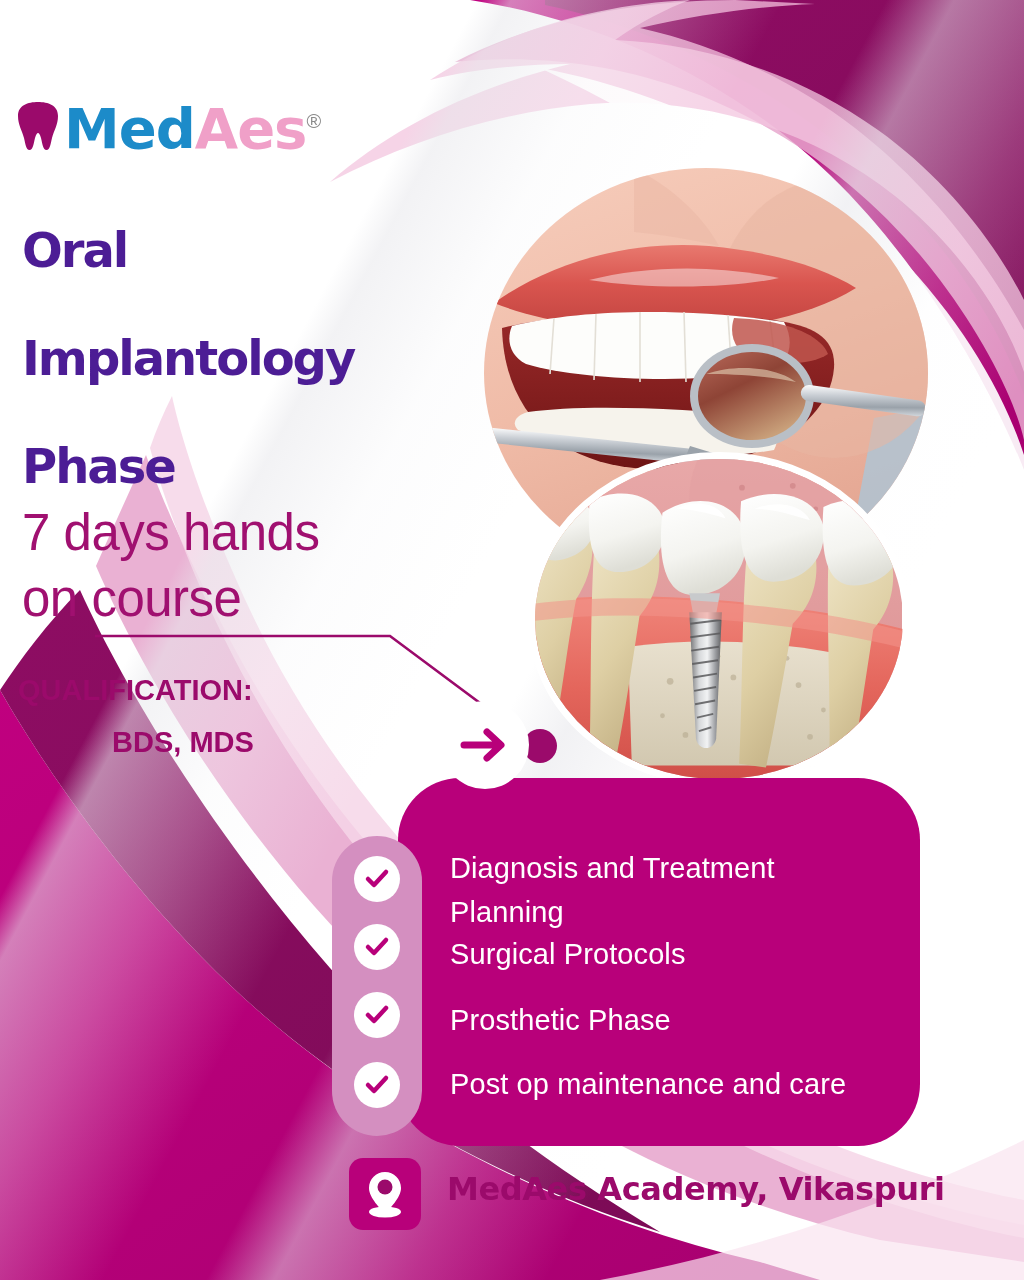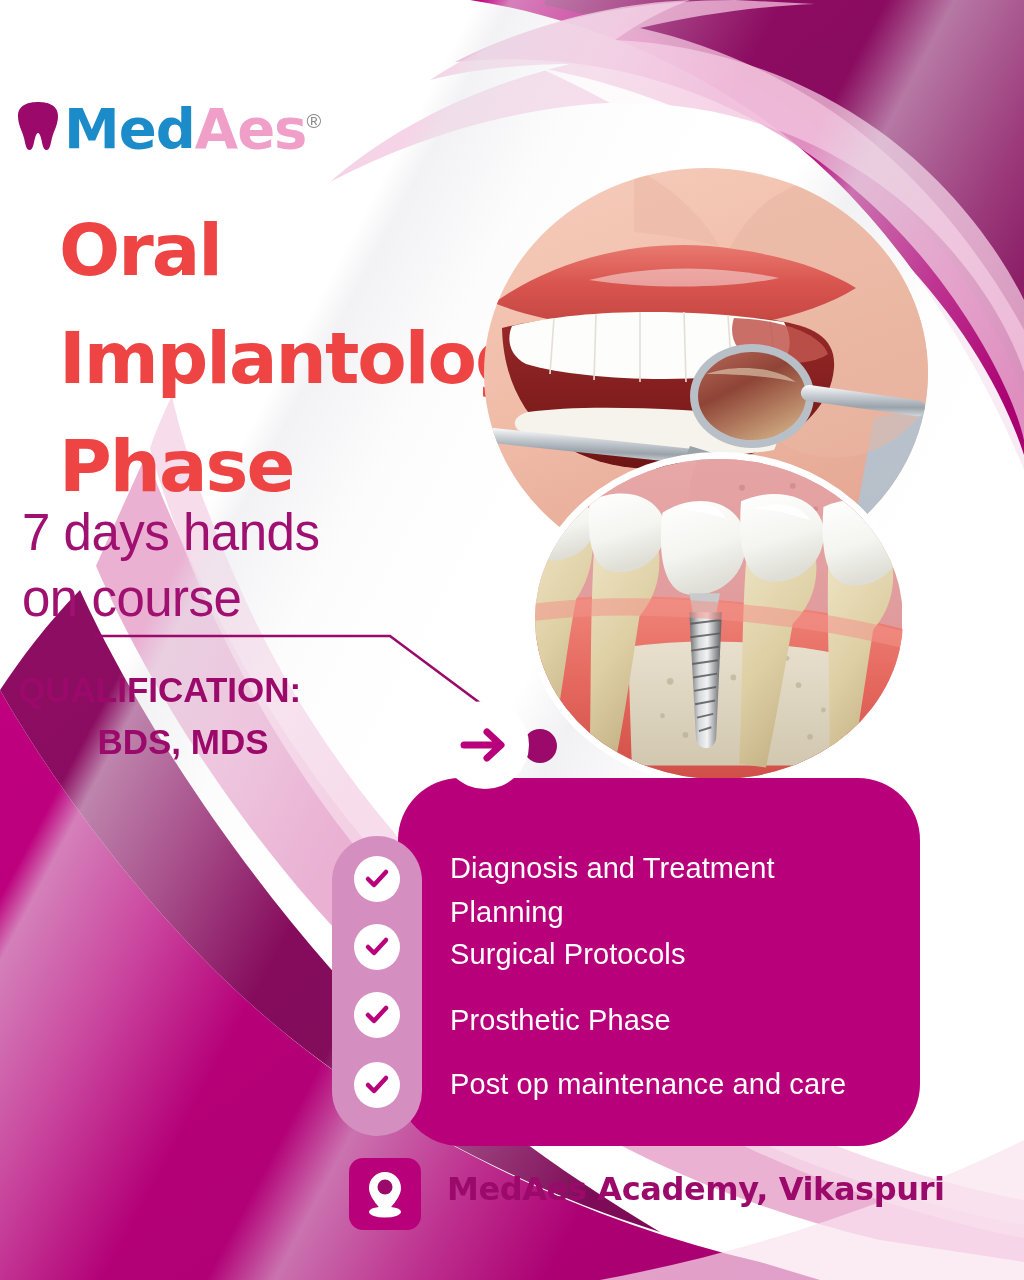--- a/index.html
+++ b/index.html
@@ -64,27 +64,26 @@
     font-weight: normal;
     vertical-align: super;
     font-family: "Liberation Sans", sans-serif;
   }
 
   
   .title {
     position: absolute;
     left: 22px; top: 196px;
     width: 520px;
-    color: #ef4444;
+    color: #4c1d95;
     font-family: "DejaVu Sans", sans-serif;
     font-weight: bold;
-    font-size: 72px;
+    font-size: 48px;
     line-height: 108px;
     letter-spacing: -2px;
-    margin-left: 37px;
   }
   .subtitle {
     position: absolute;
     left: 22px; top: 500px;
     width: 420px;
     color: #A01070;
     font-size: 51px;
     line-height: 66px;
     font-weight: 300;
     letter-spacing: -0.5px;
@@ -93,21 +92,21 @@
   
   .connector { position: absolute; left: 0; top: 610px; width: 620px; height: 180px; }
 
   .qualification {
     position: absolute;
     left: 18px; top: 664px;
     width: 330px;
     color: #9B0A6B;
     font-family: "Liberation Sans", sans-serif;
     font-weight: bold;
-    font-size: 35px;
+    font-size: 29px;
     line-height: 52px;
   }
   .qual-line1 { display: block; text-align: left; }
   .qual-line2 { display: block; text-align: center; }
 
   
   .arrow-circle {
     position: absolute;
     left: 441px; top: 701px;
     width: 88px; height: 88px;

